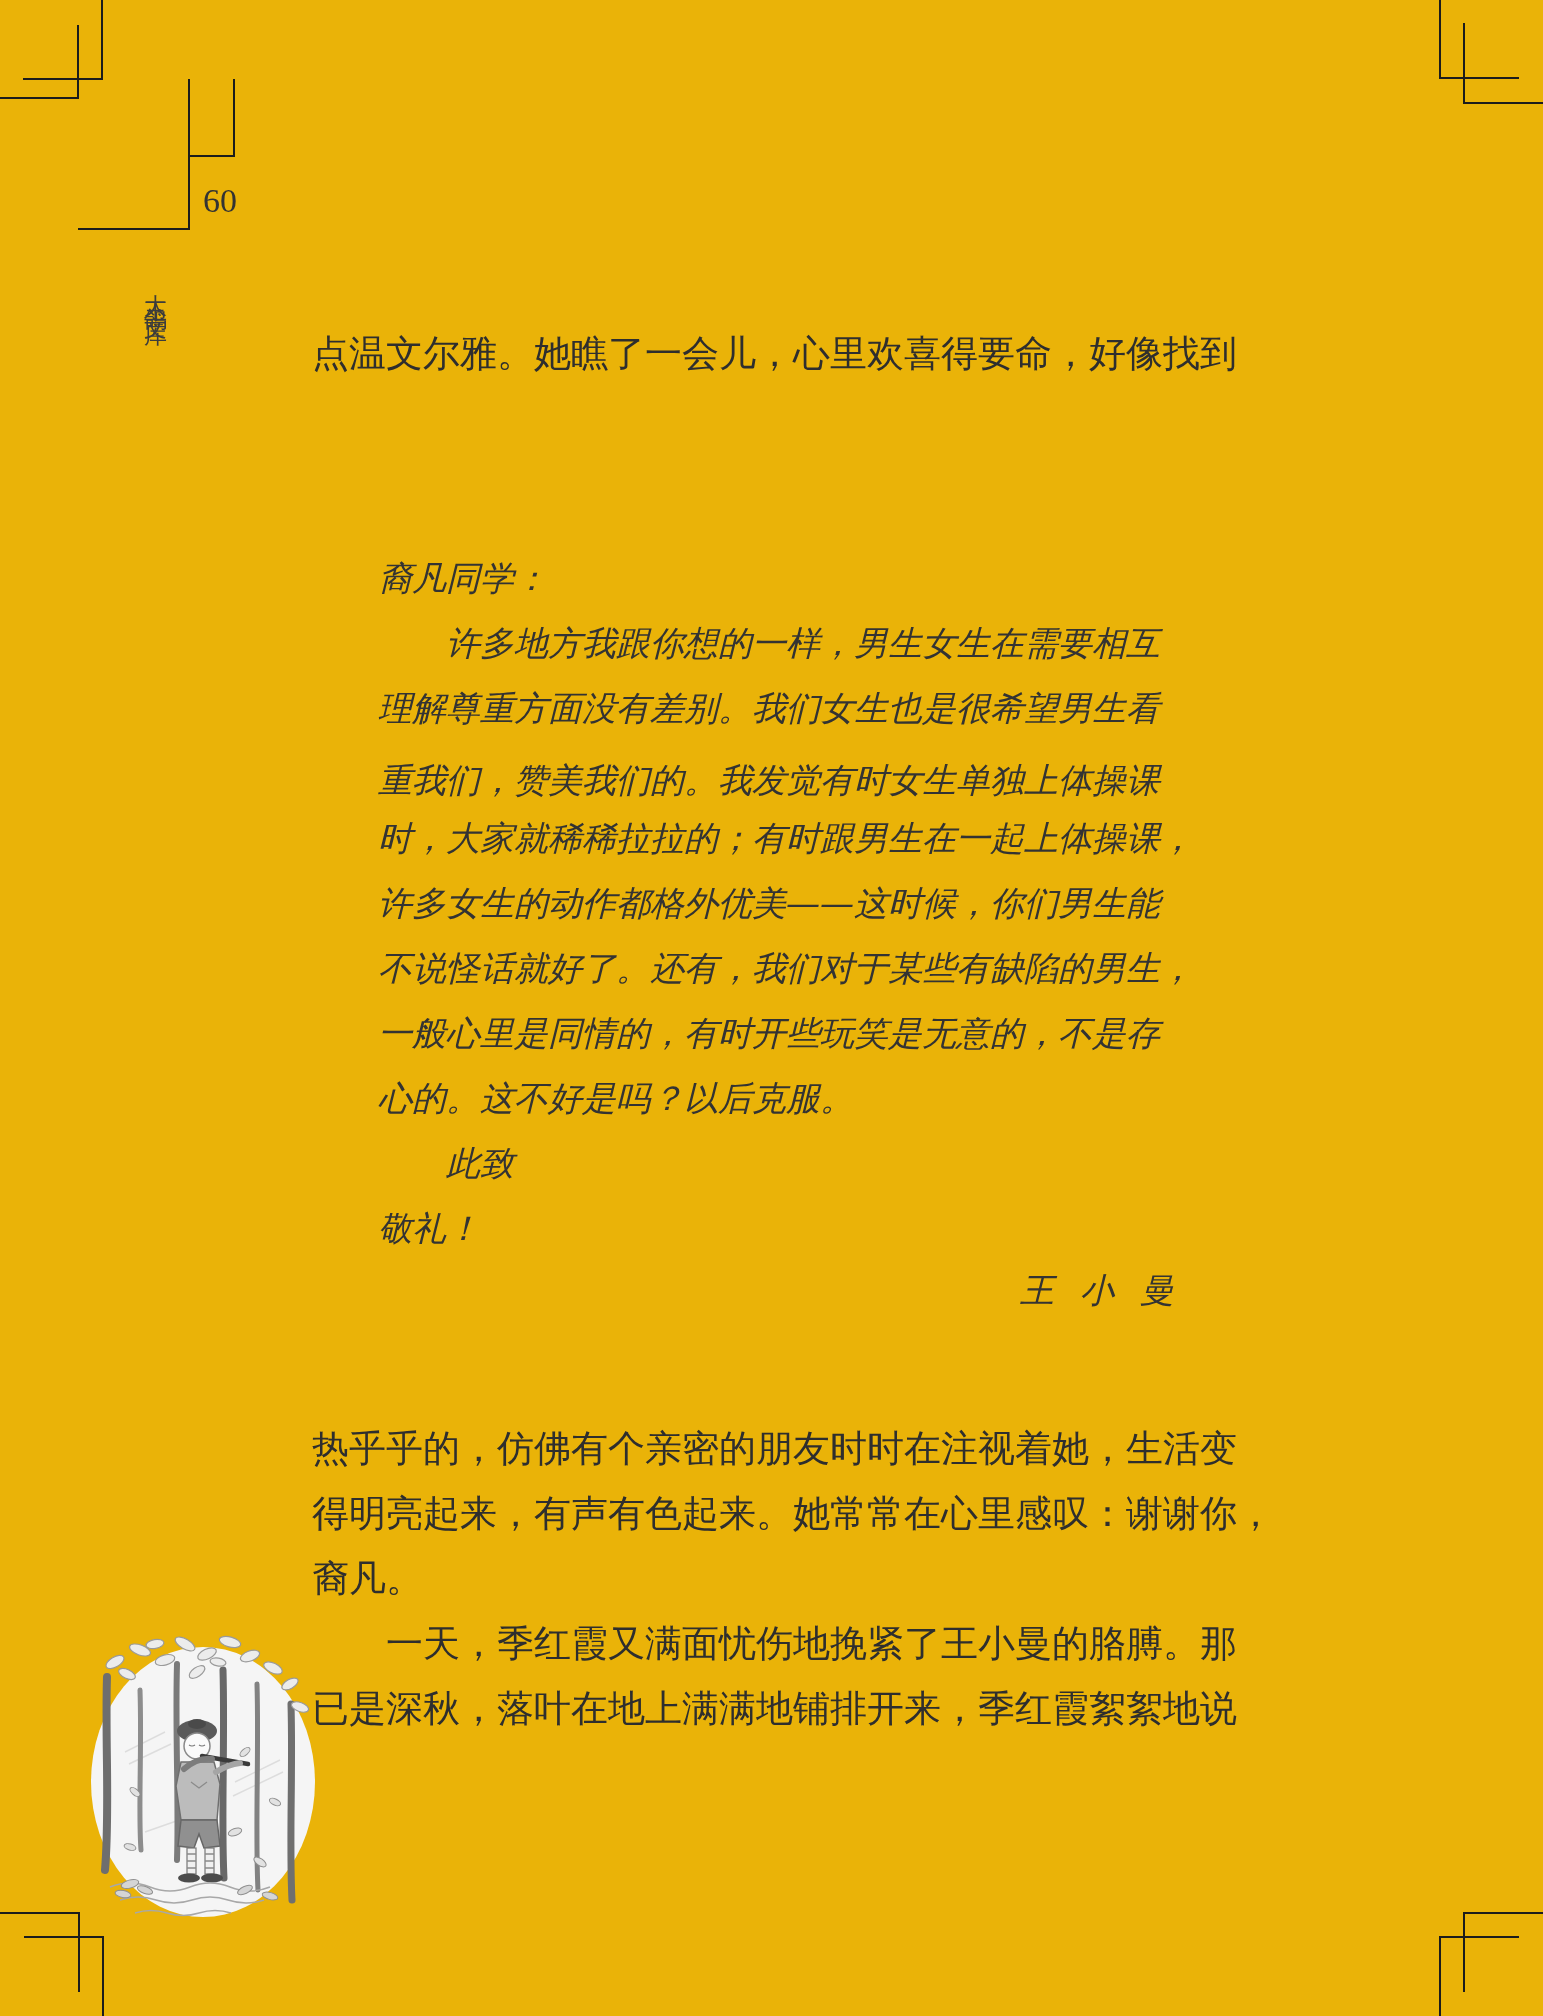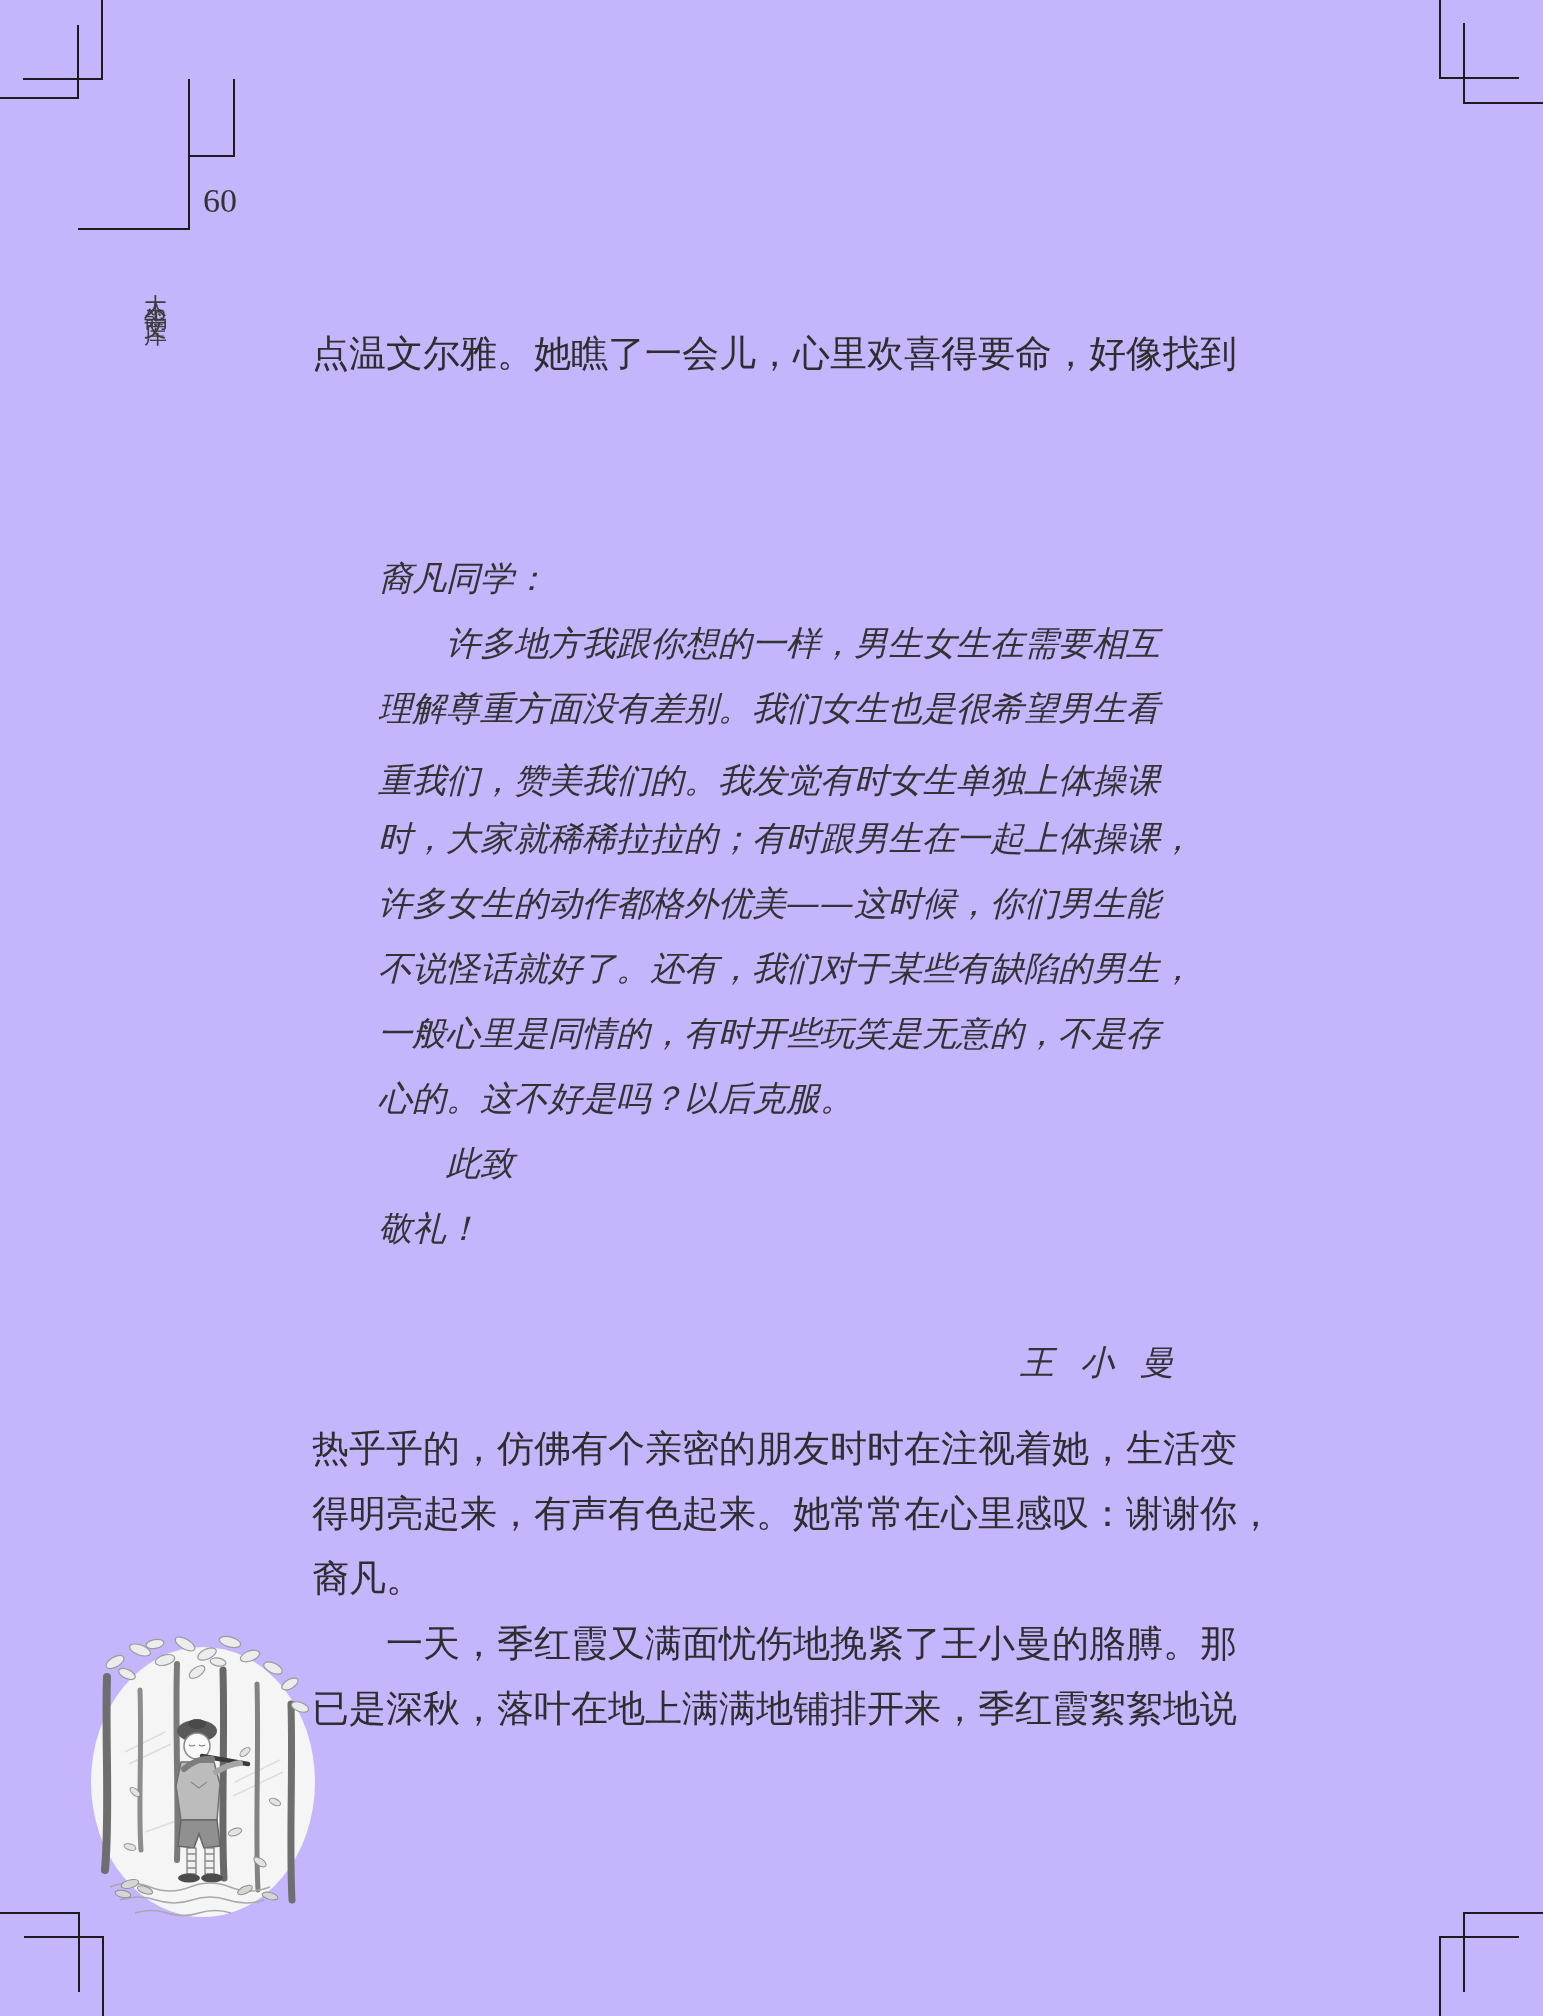--- a/index.html
+++ b/index.html
@@ -1,20 +1,20 @@
 <!DOCTYPE html>
 <html><head>
 <meta charset="utf-8">
 <style>
   html,body{margin:0;padding:0;background:#ffffff;}
   .page{
     position:relative;
     width:1543px;
     height:2016px;
-    background:#c4b5fd;
+    background:#eab308;
     overflow:hidden;
     font-family:"Liberation Sans",sans-serif;
   }
   .marks{
     position:absolute;left:0;top:0;width:1543px;height:2016px;
     pointer-events:none;
   }
   .page-number{
     position:absolute;left:203px;top:182px;
     font-family:"Liberation Serif",serif;
@@ -77,21 +77,21 @@
   <div class="line-letter" style="left:446px;top:581px">许多地方我跟你想的一样，男生女生在需要相互</div>
   <div class="line-letter" style="left:378px;top:646px">理解尊重方面没有差别。我们女生也是很希望男生看</div>
   <div class="line-letter" style="left:378px;top:718px">重我们，赞美我们的。我发觉有时女生单独上体操课</div>
   <div class="line-letter" style="left:378px;top:776px">时，大家就稀稀拉拉的；有时跟男生在一起上体操课，</div>
   <div class="line-letter" style="left:378px;top:841px">许多女生的动作都格外优美——这时候，你们男生能</div>
   <div class="line-letter" style="left:378px;top:971px">一般心里是同情的，有时开些玩笑是无意的，不是存</div>
   <div class="line-letter" style="left:378px;top:906px">不说怪话就好了。还有，我们对于某些有缺陷的男生，</div>
   <div class="line-letter" style="left:378px;top:1036px">心的。这不好是吗？以后克服。</div>
   <div class="line-letter" style="left:446px;top:1101px">此致</div>
   <div class="line-letter" style="left:378px;top:1166px">敬礼！</div>
-  <div class="line-letter signature" style="left:1020px;top:1300px">王小曼</div>
+  <div class="line-letter signature" style="left:1020px;top:1228px">王小曼</div>
 
   <div class="line-main" style="left:312px;top:1425px">热乎乎的，仿佛有个亲密的朋友时时在注视着她，生活变</div>
   <div class="line-main" style="left:312px;top:1490px">得明亮起来，有声有色起来。她常常在心里感叹：谢谢你，</div>
   <div class="line-main" style="left:312px;top:1555px">裔凡。</div>
 
   <div class="line-main" style="left:386px;top:1620px">一天，季红霞又满面忧伤地挽紧了王小曼的胳膊。那</div>
   <div class="line-main" style="left:312px;top:1685px">已是深秋，落叶在地上满满地铺排开来，季红霞絮絮地说</div>
 
   <svg class="illustration" viewBox="0 0 235 300" width="235" height="300">
     <ellipse cx="118" cy="150" rx="112" ry="135" fill="#f5f5f5"></ellipse>

